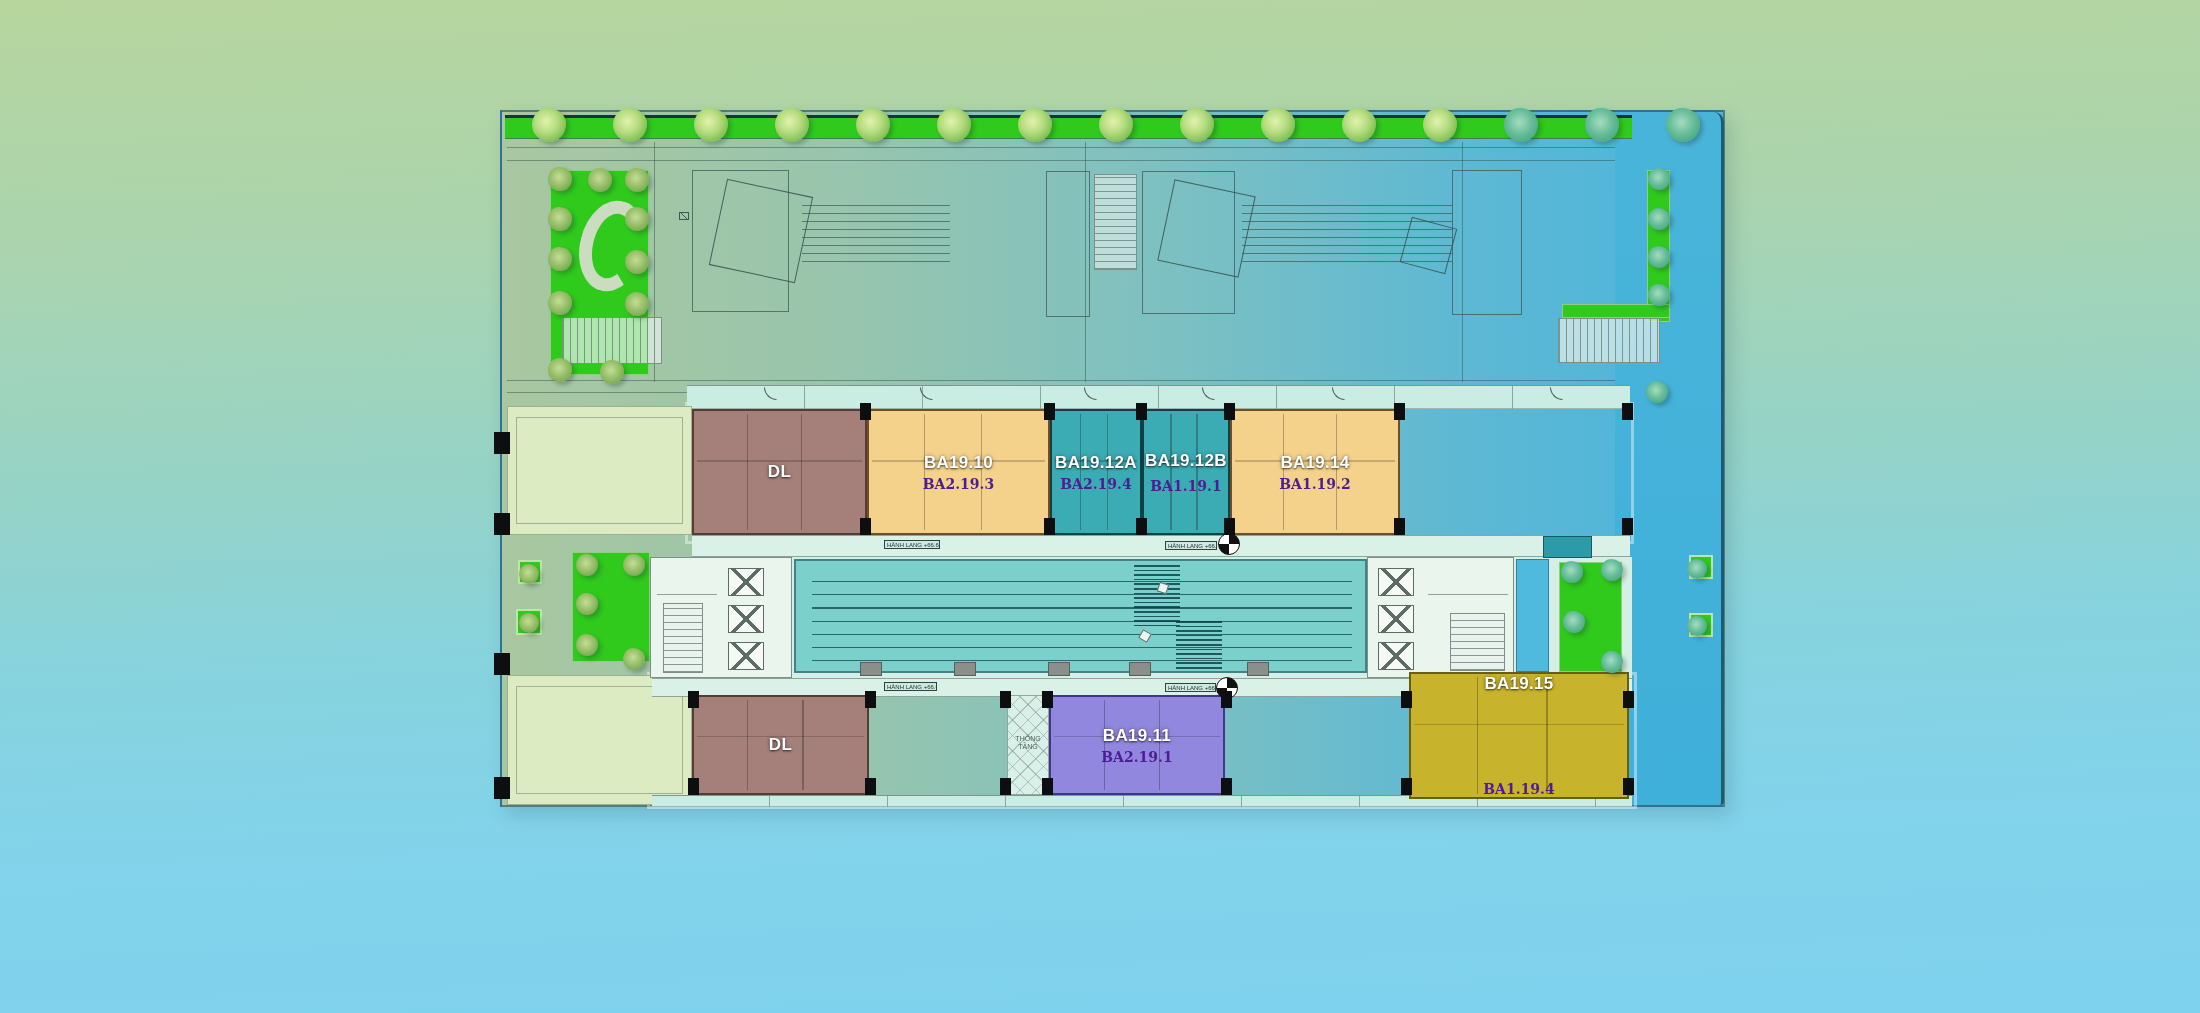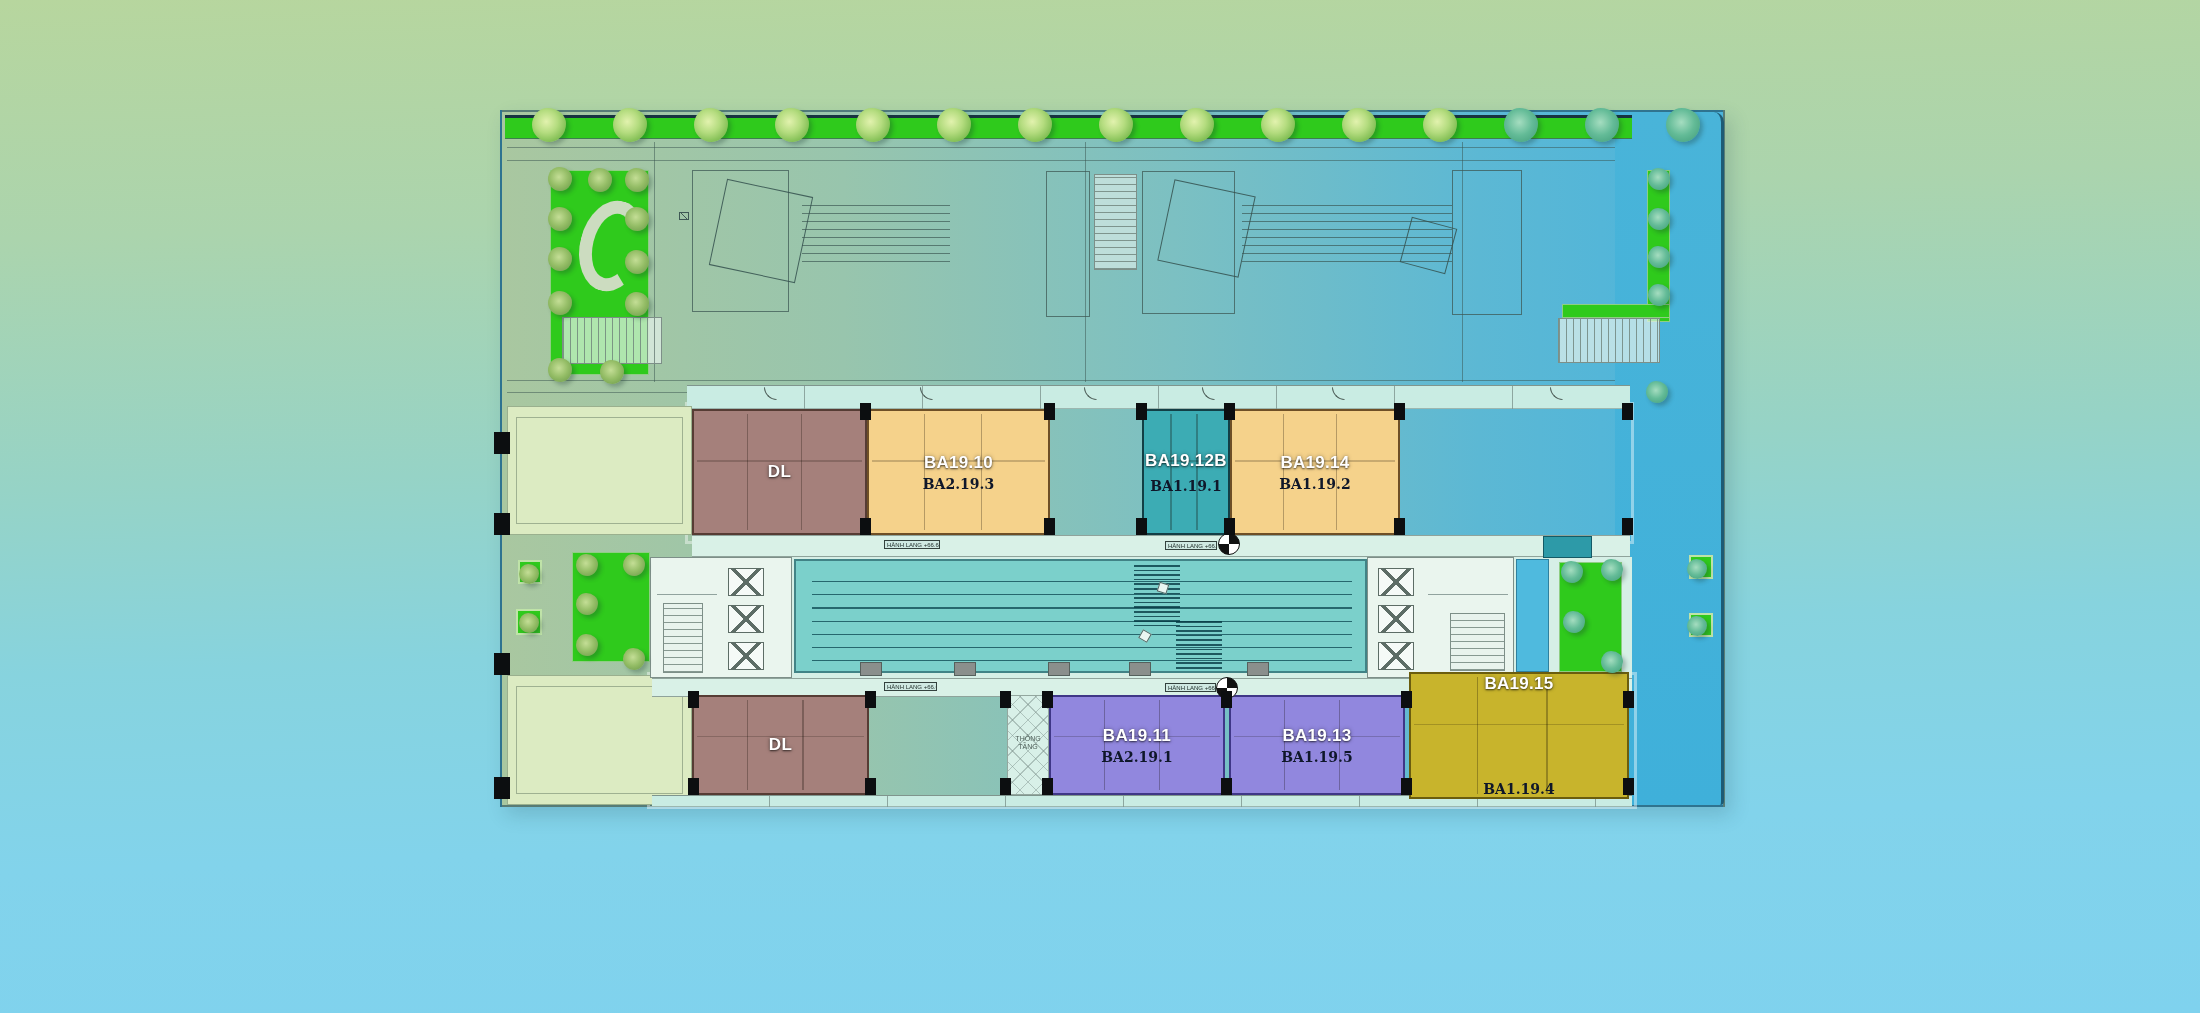--- a/index.html
+++ b/index.html
@@ -39,21 +39,21 @@
   .band{background:#c9ece3;border-top:1px solid #7f958d;border-bottom:1px solid rgba(127,149,141,.6);
     background-image:repeating-linear-gradient(90deg,transparent 0 117px,rgba(90,110,105,.55) 117px 118px);}
   .midband{background:#d6efe6;}
   
   .unit{border:2px solid;display:flex;flex-direction:column;align-items:center;justify-content:center;gap:3px;}
   .unit:before{content:"";position:absolute;inset:3px;pointer-events:none;background:
     linear-gradient(90deg,transparent 0 30%,rgba(15,8,0,.28) 30% calc(30% + 1.4px),transparent calc(30% + 1.4px) 63%,rgba(15,8,0,.28) 63% calc(63% + 1.4px),transparent calc(63% + 1.4px)),
     linear-gradient(180deg,transparent 0 40%,rgba(15,8,0,.2) 40% calc(40% + 1.4px),transparent calc(40% + 1.4px));}
   .uname{font-weight:bold;font-size:17px;color:#fff;letter-spacing:.3px;white-space:nowrap;z-index:2;
     text-shadow:0 1px 2px rgba(0,0,0,.65),0 0 4px rgba(0,0,0,.35);}
-  .ucode{font-family:"DejaVu Serif",serif;font-weight:bold;font-size:14px;color:#0f172a;white-space:nowrap;z-index:2;}
+  .ucode{font-family:"DejaVu Serif",serif;font-weight:bold;font-size:14px;color:#4c1d95;white-space:nowrap;z-index:2;}
   .ucode:empty{display:none;}
   
   .core{background:#eaf5ee;border:1.5px solid #7d8f88;}
   .elev{width:36px;height:28px;border:1.5px solid #5d6d66;background:
     linear-gradient(45deg,transparent 46.5%,#5d6d66 46.5% 53.5%,transparent 53.5%),
     linear-gradient(-45deg,transparent 46.5%,#5d6d66 46.5% 53.5%,transparent 53.5%),#f5faf7;}
   
   .pool{background:#7bd0cb;border:2px solid rgba(18,68,78,.55);}
   .lanes{background:repeating-linear-gradient(180deg,transparent 0 12px,rgba(9,68,78,.75) 12px 13.2px);}
   .hatch{background:repeating-linear-gradient(180deg,rgba(6,58,68,.8) 0 1.6px,transparent 1.6px 4.6px);}
@@ -178,40 +178,40 @@
   </div>
 
   <div class="abs unit" style="left: 190px; top: 297px; width: 175px; height: 126px; background-color: rgb(165, 128, 123); border-color: rgb(86, 60, 52);">
     <span class="uname">DL</span>
 
   </div>
   <div class="abs unit" style="left: 365px; top: 297px; width: 183px; height: 126px; background-color: rgb(245, 210, 139); border-color: rgb(110, 79, 38);">
     <span class="uname">BA19.10</span>
     <span class="ucode">BA2.19.3</span>
   </div>
+  <div class="abs unit" style="left: 548px; top: 297px; width: 92px; height: 126px; background-color: rgb(60, 172, 180); border-color: rgb(18, 63, 70);">
+    <span class="uname">BA19.12A</span>
+    <span class="ucode">BA2.19.4</span>
+  </div>
   <div class="abs unit" style="left: 640px; top: 297px; width: 88px; height: 126px; background-color: rgb(60, 172, 180); border-color: rgb(18, 63, 70); gap: 7px;">
     <span class="uname">BA19.12B</span>
     <span class="ucode">BA1.19.1</span>
   </div>
   <div class="abs unit" style="left: 728px; top: 297px; width: 170px; height: 126px; background-color: rgb(245, 210, 139); border-color: rgb(110, 79, 38);">
     <span class="uname">BA19.14</span>
     <span class="ucode">BA1.19.2</span>
   </div>
 
   <div class="abs unit" style="left: 190px; top: 583px; width: 177px; height: 100px; background-color: rgb(165, 128, 123); border-color: rgb(86, 60, 52);">
     <span class="uname">DL</span>
 
   </div>
   <div class="abs unit" style="left: 547px; top: 583px; width: 176px; height: 100px; background-color: rgb(145, 135, 222); border-color: rgb(63, 55, 135);">
     <span class="uname">BA19.11</span>
     <span class="ucode">BA2.19.1</span>
-  </div>
-  <div class="abs unit" style="left: 727px; top: 583px; width: 176px; height: 100px; background-color: rgb(145, 135, 222); border-color: rgb(63, 55, 135);">
-    <span class="uname">BA19.13</span>
-    <span class="ucode">BA1.19.5</span>
   </div>
   <div class="abs unit" style="left: 907px; top: 560px; width: 220px; height: 127px; background-color: rgb(200, 180, 44); border-color: rgb(107, 93, 14); justify-content: space-between;">
     <span class="uname">BA19.15</span>
     <span class="ucode">BA1.19.4</span>
   </div>
 
   <div class="abs dimbox" style="left:382px;top:428px;width:56px;height:9px"><span>HÀNH LANG +66.650</span></div>
   <div class="abs dimbox" style="left:663px;top:429px;width:52px;height:9px"><span>HÀNH LANG +66.650</span></div>
   <div class="abs dimbox" style="left:382px;top:570px;width:53px;height:9px"><span>HÀNH LANG +66.650</span></div>
   <div class="abs dimbox" style="left:663px;top:571px;width:51px;height:9px"><span>HÀNH LANG +66.650</span></div>

